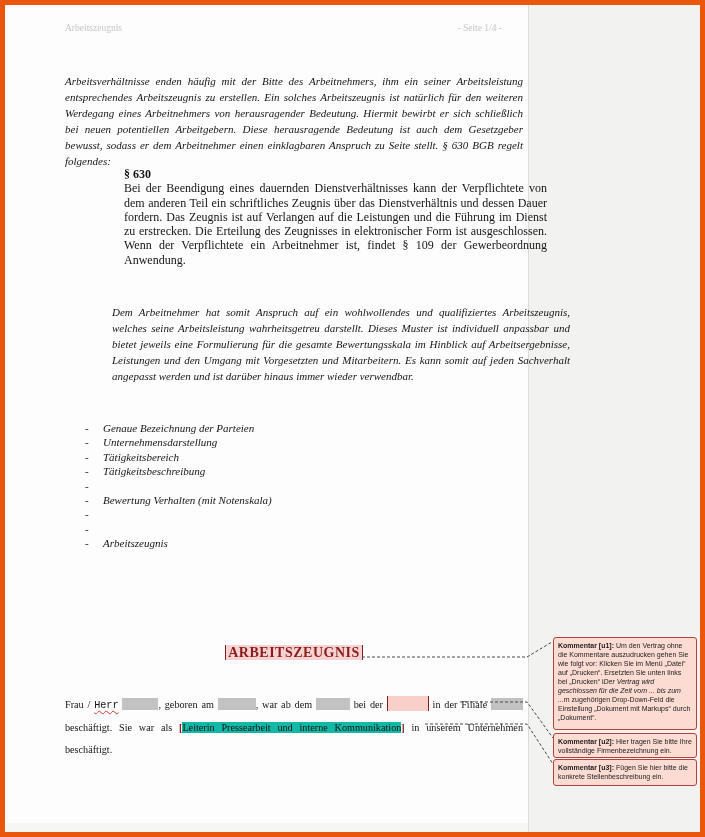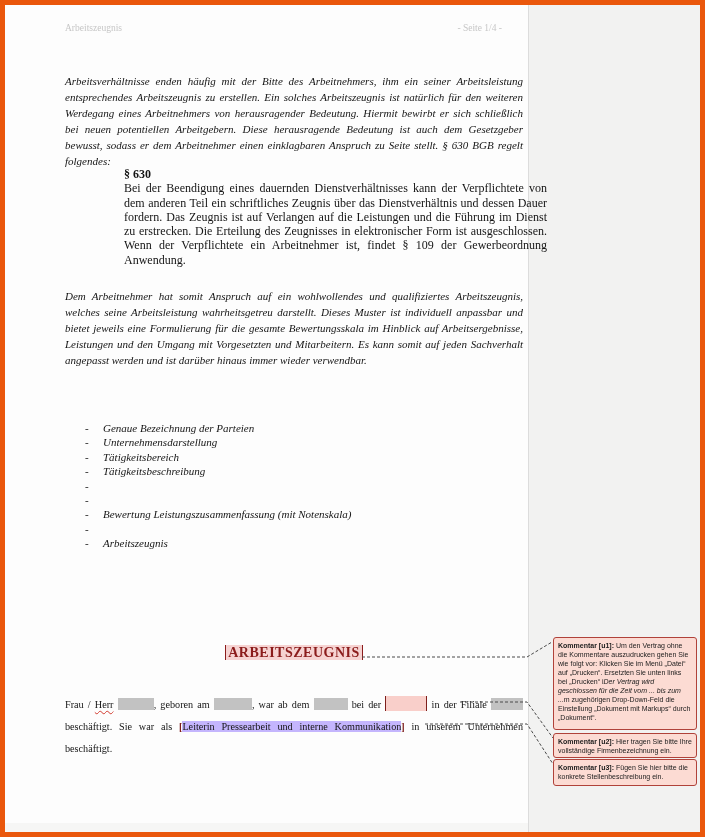--- a/index.html
+++ b/index.html
@@ -14,40 +14,40 @@
   .header{position:absolute;left:60px;top:18px;width:437px;display:flex;
           justify-content:space-between;color:#c6c6c6;font-size:9.5px;}
 
   .btxt{position:absolute;left:60px;width:458px;font-size:11px;line-height:16px;
         color:#141414;text-align:justify;}
   .it{font-style:italic;}
   #p-intro{top:57px;}
   .law{position:absolute;left:95px;width:423px;top:162px;font-size:12px;
        line-height:14.3px;color:#141414;text-align:justify;margin-left:24px;}
   .law .b{font-weight:bold;}
-  #p-anspruch{top:272px;}
+  #p-anspruch{top:288px;margin-left:47px;}
   #p-merkmale{top:378px;}
 
   .list{position:absolute;left:80px;top:416px;width:438px;font-style:italic;
         font-size:11px;line-height:14.4px;color:#141414;}
   .list-row{display:flex;}
   .list-marker{width:18px;flex:none;}
 
   .doc-title{position:absolute;left:60px;top:638px;width:458px;text-align:center;}
   .doc-title .t{font-weight:bold;font-size:14px;letter-spacing:.5px;color:#8b1c1c;
         background:#f6d3d2;padding:0 2px;border-left:1px solid #8b1c1c;
         border-right:1px solid #8b1c1c;}
 
   #p-fields{top:679px;line-height:22px;font-size:10.2px;}
   .field{display:inline-block;height:12px;background:#c2c2c2;vertical-align:-2px;}
   .f-name{width:36px}.f-date{width:38px}.f-start{width:34px}.f-filiale{width:32px}
   .field-pink{display:inline-block;width:40px;height:15px;background:#f9cfca;
         vertical-align:-3px;border-left:1px solid #7e1f1c;border-right:1px solid #7e1f1c;}
-  .wavy{text-decoration:underline wavy #d23b2f 1px;text-underline-offset:2px;}
-  .hl{background:#c4b5fd;}
+  .wavy{text-decoration:underline wavy #d23b2f 1px;text-underline-offset:2px;font-family:Liberation Mono, monospace;}
+  .hl{background:#14b8a6;}
   .bracket{color:#7e1f1c;font-weight:bold;}
 
   .comment{position:absolute;left:548px;width:144px;background:#fcdbd3;
         border:1px solid #b0423a;border-radius:3px;box-sizing:border-box;
         padding:3px 4px;font-family:"Liberation Sans", sans-serif;font-size:7px;
         line-height:9px;color:#1c1c1c;overflow:hidden;}
   .comment .lbl{font-weight:bold;}
   #c1{top:632px;height:93px;}
   #c2{top:728px;height:25px;}
   #c3{top:754px;height:27px;}
@@ -92,24 +92,24 @@
       </div>
     <div class="list-row">
         <span class="list-marker">-</span>
         <span>Tätigkeitsbeschreibung</span>
       </div>
     <div class="list-row">
         <span class="list-marker">-</span>
       </div>
     <div class="list-row">
         <span class="list-marker">-</span>
+        <span>Bewertung Verhalten (mit Notenskala)</span>
       </div>
     <div class="list-row">
         <span class="list-marker">-</span>
-        <span>Bewertung Leistungszusammenfassung (mit Notenskala)</span>
       </div>
     <div class="list-row">
         <span class="list-marker">-</span>
       </div>
     <div class="list-row">
         <span class="list-marker">-</span>
         <span>Arbeitszeugnis</span>
       </div>
   </div>
 

